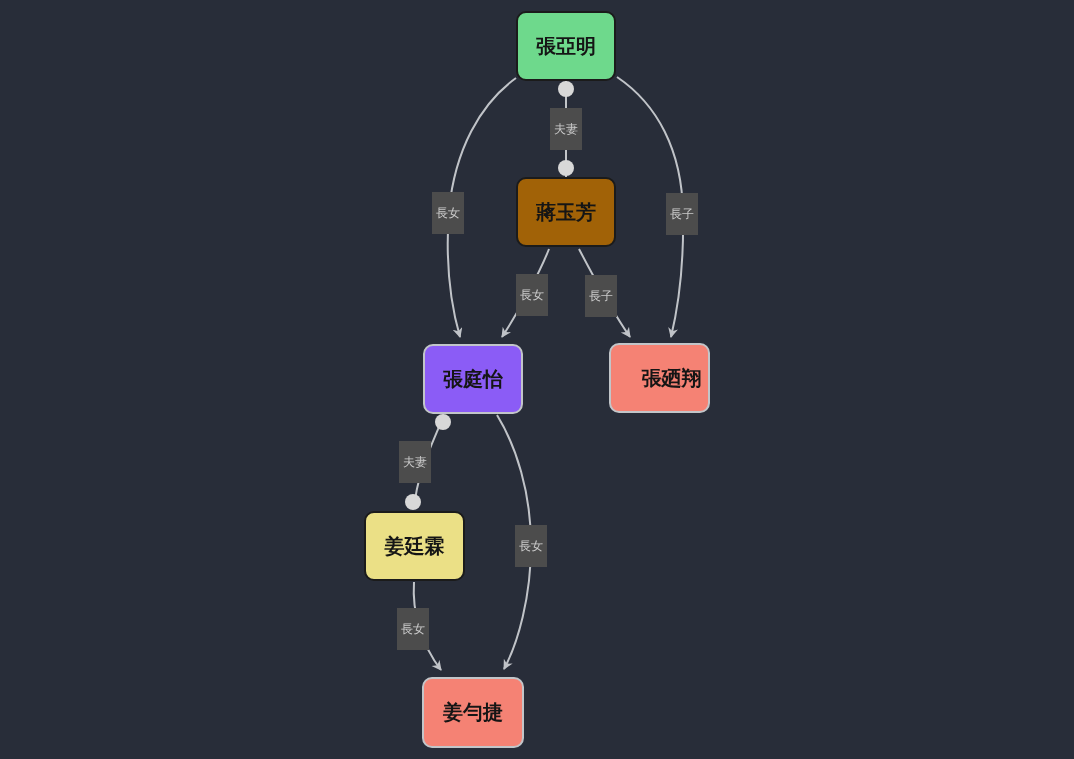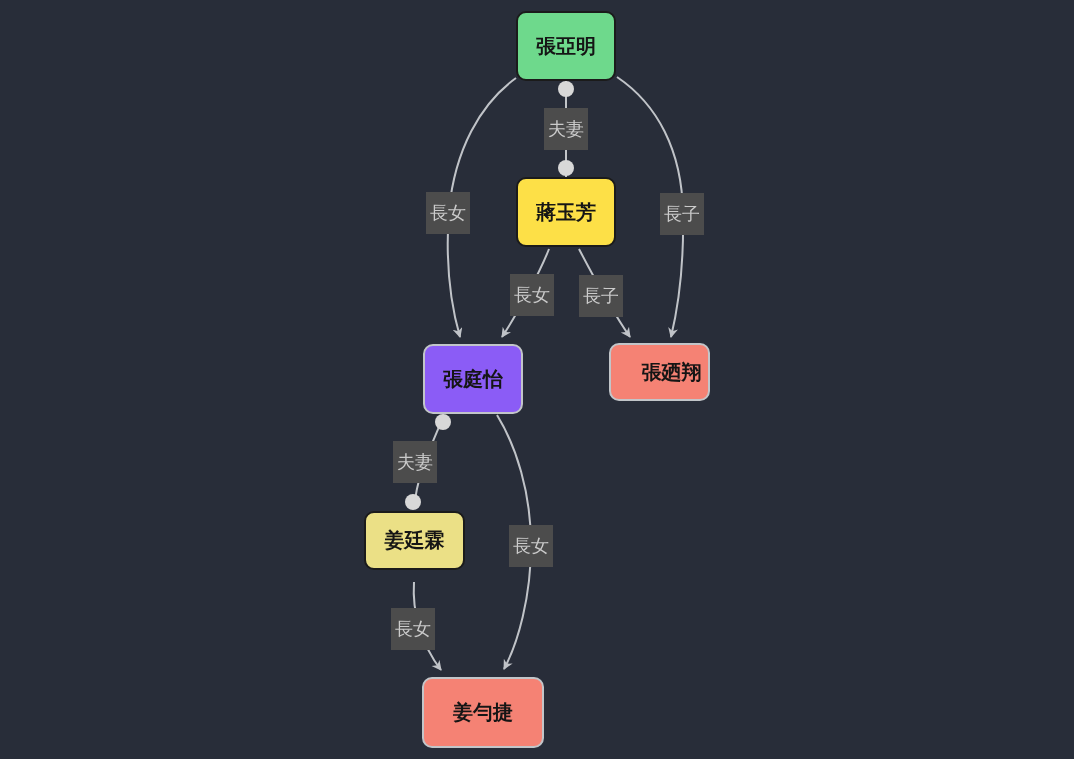--- a/index.html
+++ b/index.html
@@ -20,21 +20,21 @@
   }
   #edges-svg{position:absolute;left:0;top:0;width:100%;height:100%;}
   .edge{fill:none;stroke:var(--edge-color);stroke-width:2px;opacity:0.95;}
   .dot{fill:var(--dot-color);stroke:none;}
   #arrowhead path{fill:var(--edge-color);}
   .edge-label{
     position:absolute;
     transform:translate(-50%,-50%);
     background:var(--label-bg);
     color:var(--label-text);
-    font-size:18px;
+    font-size:12px;
     line-height:26px;
     padding:8px 4px;
     white-space:nowrap;
     user-select:none;
   }
   .graph-node{
     position:absolute;
     box-sizing:border-box;
     display:flex;
     align-items:center;
@@ -77,19 +77,19 @@
       <div class="edge-label" style="left: 448px; top: 213px;">長女</div>
       <div class="edge-label" style="left: 682px; top: 214px;">長子</div>
       <div class="edge-label" style="left: 532px; top: 295px;">長女</div>
       <div class="edge-label" style="left: 601px; top: 296px;">長子</div>
       <div class="edge-label" style="left: 415px; top: 462px;">夫妻</div>
       <div class="edge-label" style="left: 531px; top: 546px;">長女</div>
       <div class="edge-label" style="left: 413px; top: 629px;">長女</div>
     </div>
   <div id="nodes-layer">
       <div class="graph-node" style="left: 516px; top: 11px; width: 100px; height: 70px; background: rgb(110, 217, 140); border-color: rgb(27, 27, 27);">張亞明</div>
-      <div class="graph-node" style="left: 516px; top: 177px; width: 100px; height: 70px; background: #fde047; border-color: rgb(27, 27, 27);">蔣玉芳</div>
+      <div class="graph-node" style="left: 516px; top: 177px; width: 100px; height: 70px; background: #a16207; border-color: rgb(27, 27, 27);">蔣玉芳</div>
       <div class="graph-node" style="left: 423px; top: 344px; width: 100px; height: 70px; background: #8b5cf6; border-color: rgb(194, 197, 201);">張庭怡</div>
-      <div class="graph-node" style="left: 609px; top: 343px; width: 101px; height: 58px; background: rgb(245, 130, 116); border-color: rgb(194, 197, 201); padding-left: 24px;">張廼翔</div>
-      <div class="graph-node" style="left: 364px; top: 511px; width: 101px; height: 59px; background: rgb(235, 224, 134); border-color: rgb(27, 27, 27);">姜廷霖</div>
-      <div class="graph-node" style="left: 422px; top: 677px; width: 122px; height: 71px; background: rgb(245, 130, 116); border-color: rgb(194, 197, 201);">姜勻捷</div>
+      <div class="graph-node" style="left: 609px; top: 343px; width: 101px; height: 70px; background: rgb(245, 130, 116); border-color: rgb(194, 197, 201); padding-left: 24px;">張廼翔</div>
+      <div class="graph-node" style="left: 364px; top: 511px; width: 101px; height: 70px; background: rgb(235, 224, 134); border-color: rgb(27, 27, 27);">姜廷霖</div>
+      <div class="graph-node" style="left: 422px; top: 677px; width: 102px; height: 71px; background: rgb(245, 130, 116); border-color: rgb(194, 197, 201);">姜勻捷</div>
     </div>
 </div>
 
 </body></html>

